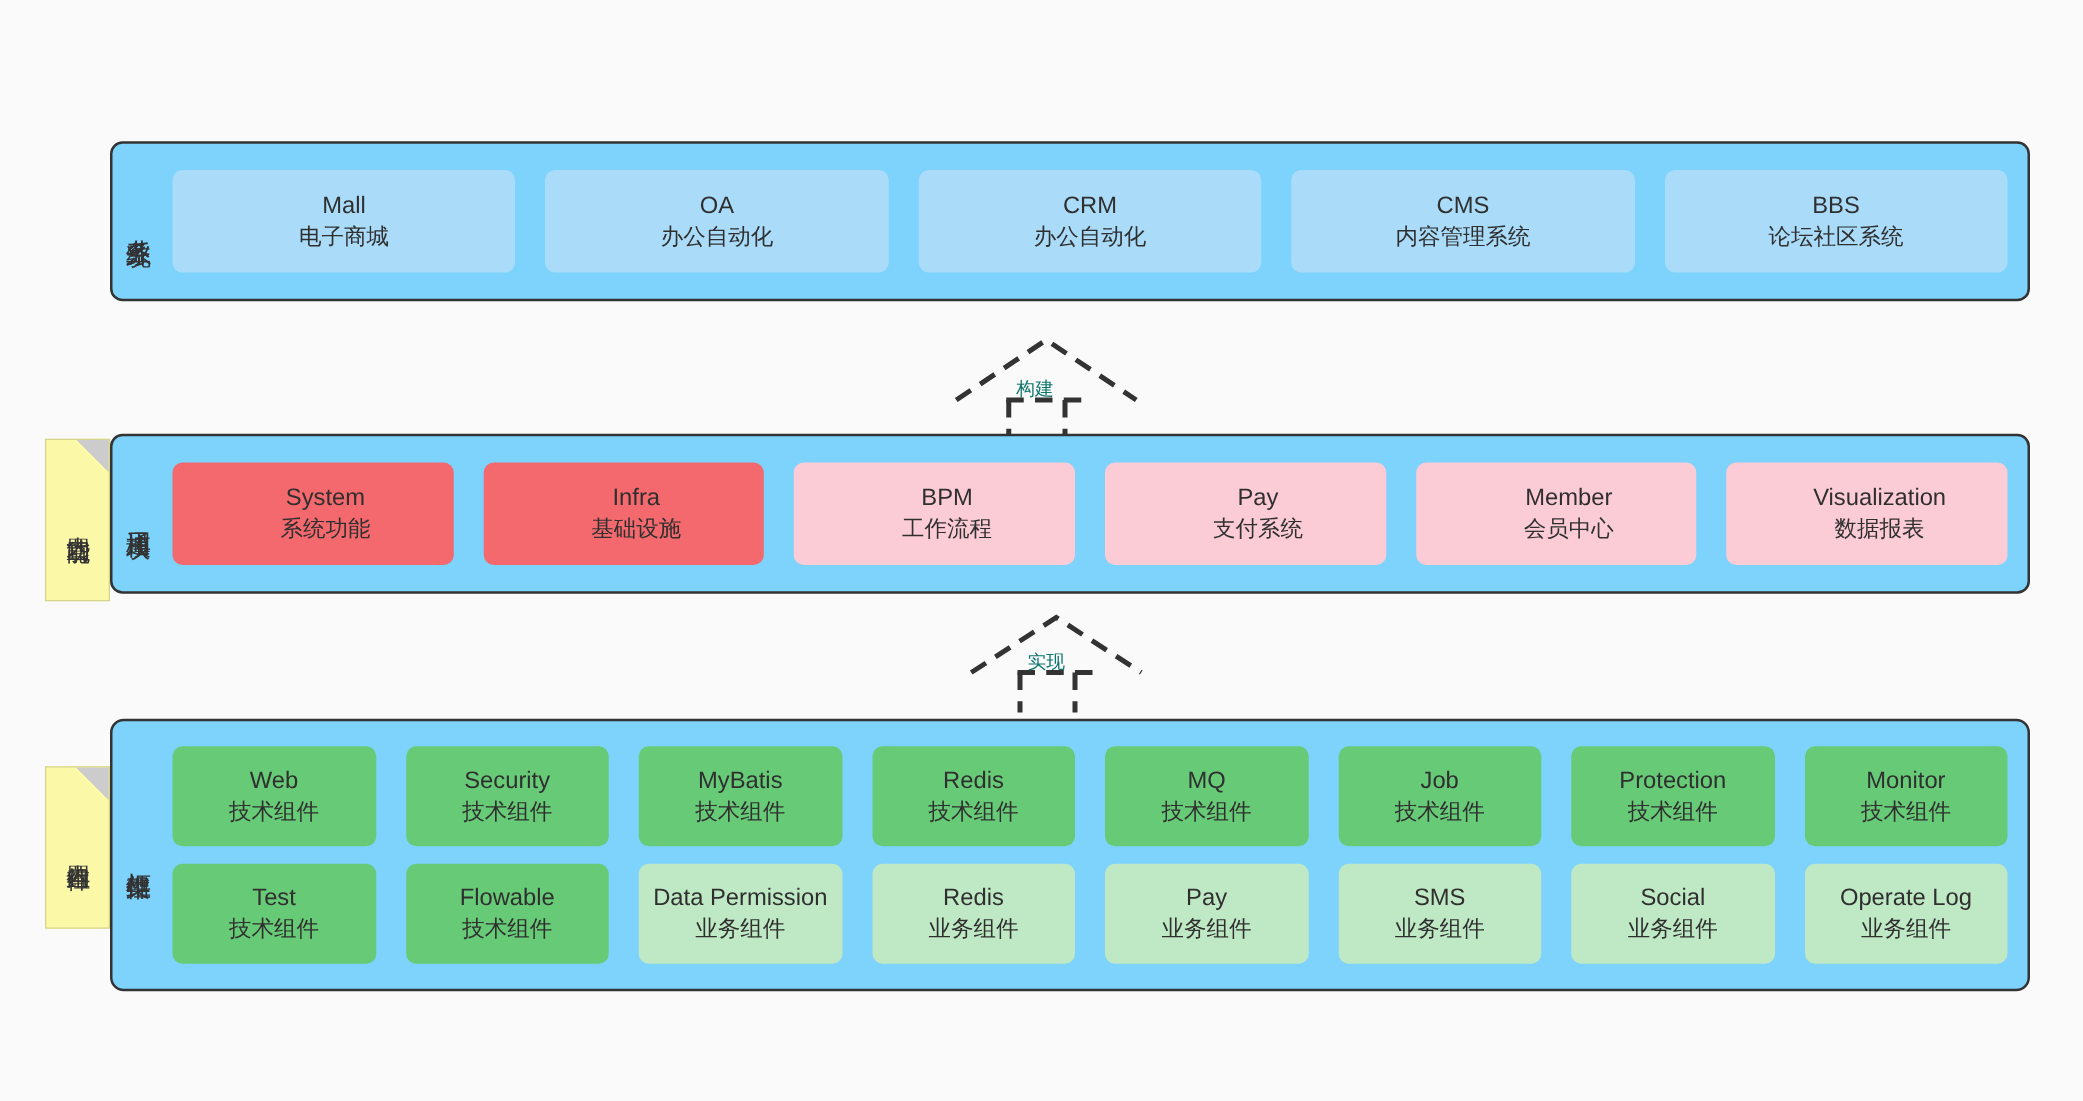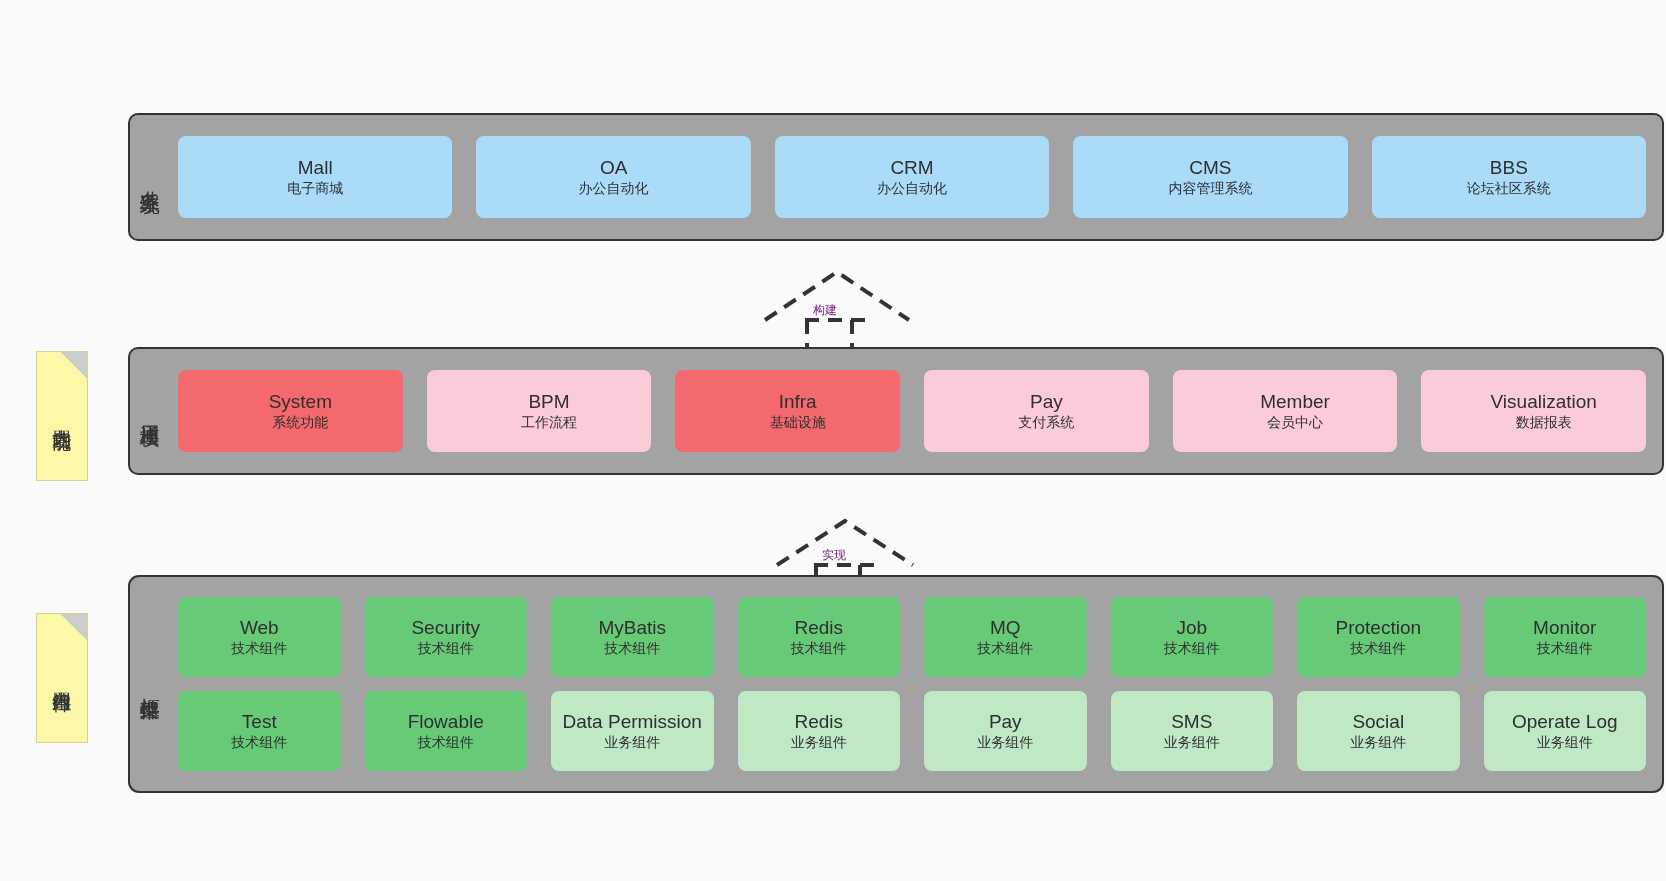--- a/index.html
+++ b/index.html
@@ -11,26 +11,25 @@
     color:#333333;
     position:relative;
     overflow:hidden;
   }
 
   .canvas { position:absolute; inset:0; }
 
   
   .layer {
     position:absolute;
-    background:#a3a3a3;
+    background:#7dd3fc;
     border:2px solid #333333;
     border-radius:10px;
     display:flex;
     align-items:stretch;
-    margin-left:40px;
   }
   .layer-title {
     flex:0 0 auto;
     width:40px;
     display:flex;
     align-items:center;
     justify-content:center;
     font-size:20px;
     line-height:1.12;
     color:#333333;
@@ -63,21 +62,21 @@
     align-items:center;
     justify-content:center;
     text-align:center;
     font-size:19px;
     line-height:1.28;
     color:#2f2f2f;
     padding:6px 4px;
     min-width:0;
   }
   .box .ln { display:block; white-space:normal; }
-  .box .ln2 { font-size:14px; }
+  .box .ln2 { font-size:18px; }
 
   .blue    { background:#aadcfa; }
   .red     { background:#f4696e; }
   .pink    { background:#fcccd6; }
   .green   { background:#67ca77; }
   .lgreen  { background:#bfe8c4; }
 
   
   .h-biz   { height:82px; }
   .h-mod   { height:82px;padding-left:24px; }
@@ -104,22 +103,22 @@
     top:0; right:0;
     width:26px; height:26px;
     background:linear-gradient(225deg,#cccccc 0 50%, transparent 50% 100%);
   }
 
   
   .uml { position:absolute; }
   .uml svg { display:block; overflow:visible; }
   .uml-label {
     position:absolute;
-    font-size:12px;
-    color:#701a75;
+    font-size:15px;
+    color:#0f766e;
     background:transparent;
     white-space:nowrap;
   }
 </style>
 </head>
 <body>
 
 <div class="canvas">
 
   <div class="layer" style="left:88px; top:113px; width:1536px; height:128px;">
@@ -165,45 +164,45 @@
   </div>
 
   <div class="layer" style="left:88px; top:347px; width:1536px; height:128px;">
     <div class="layer-title">通用模块</div>
     <div class="layer-body">
       <div class="row">
         <div class="box red h-mod">
           <span class="ln">System</span>
           <span class="ln ln2">系统功能</span>
         </div>
-        <div class="box pink h-mod">
-          <span class="ln">BPM</span>
-          <span class="ln ln2">工作流程</span>
-        </div>
         <div class="box red h-mod">
           <span class="ln">Infra</span>
           <span class="ln ln2">基础设施</span>
         </div>
         <div class="box pink h-mod">
+          <span class="ln">BPM</span>
+          <span class="ln ln2">工作流程</span>
+        </div>
+        <div class="box pink h-mod">
           <span class="ln">Pay</span>
           <span class="ln ln2">支付系统</span>
         </div>
         <div class="box pink h-mod">
           <span class="ln">Member</span>
           <span class="ln ln2">会员中心</span>
         </div>
         <div class="box pink h-mod">
           <span class="ln">Visualization</span>
           <span class="ln ln2">数据报表</span>
         </div>
       </div>
     </div>
   </div>
 
-  <div class="uml" style="left:772px; top:513px; width:180px; height:84px;text-align:right;">
+  <div class="uml" style="left:772px; top:486px; width:180px; height:84px;text-align:right;">
     <svg width="180" height="84" viewBox="0 0 180 84">
       <path d="M 5 52 L 73 8 L 141 52" fill="none" stroke="#333333" stroke-width="4" stroke-dasharray="14 9" stroke-linecap="butt"></path>
       <path d="M 42 52 L 104 52" fill="none" stroke="#333333" stroke-width="4" stroke-dasharray="14 9"></path>
       <path d="M 44 52 L 44 84 M 88 52 L 88 84" fill="none" stroke="#333333" stroke-width="4" stroke-dasharray="14 9"></path>
     </svg>
     <div class="uml-label" style="left:50px; top:34px;">实现</div>
   </div>
 
   <div class="note" style="left:36px; top:613px; width:52px; height:130px;">
     <div class="fold"></div>

